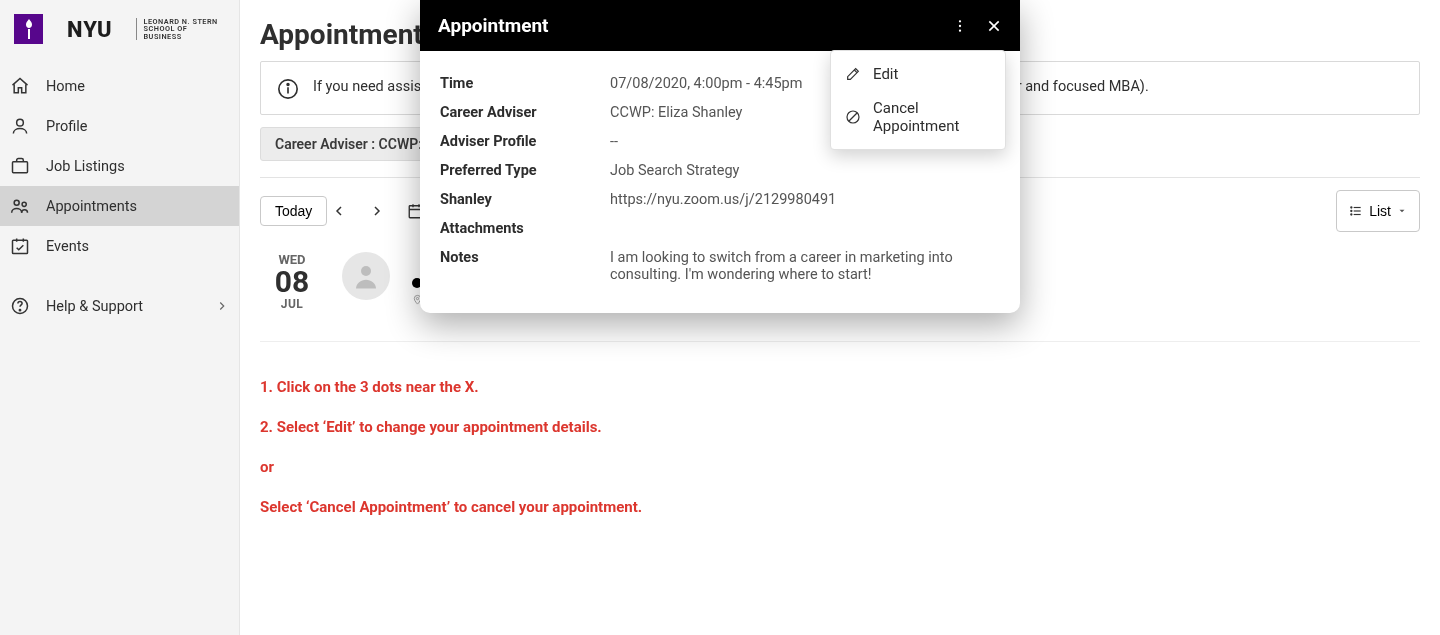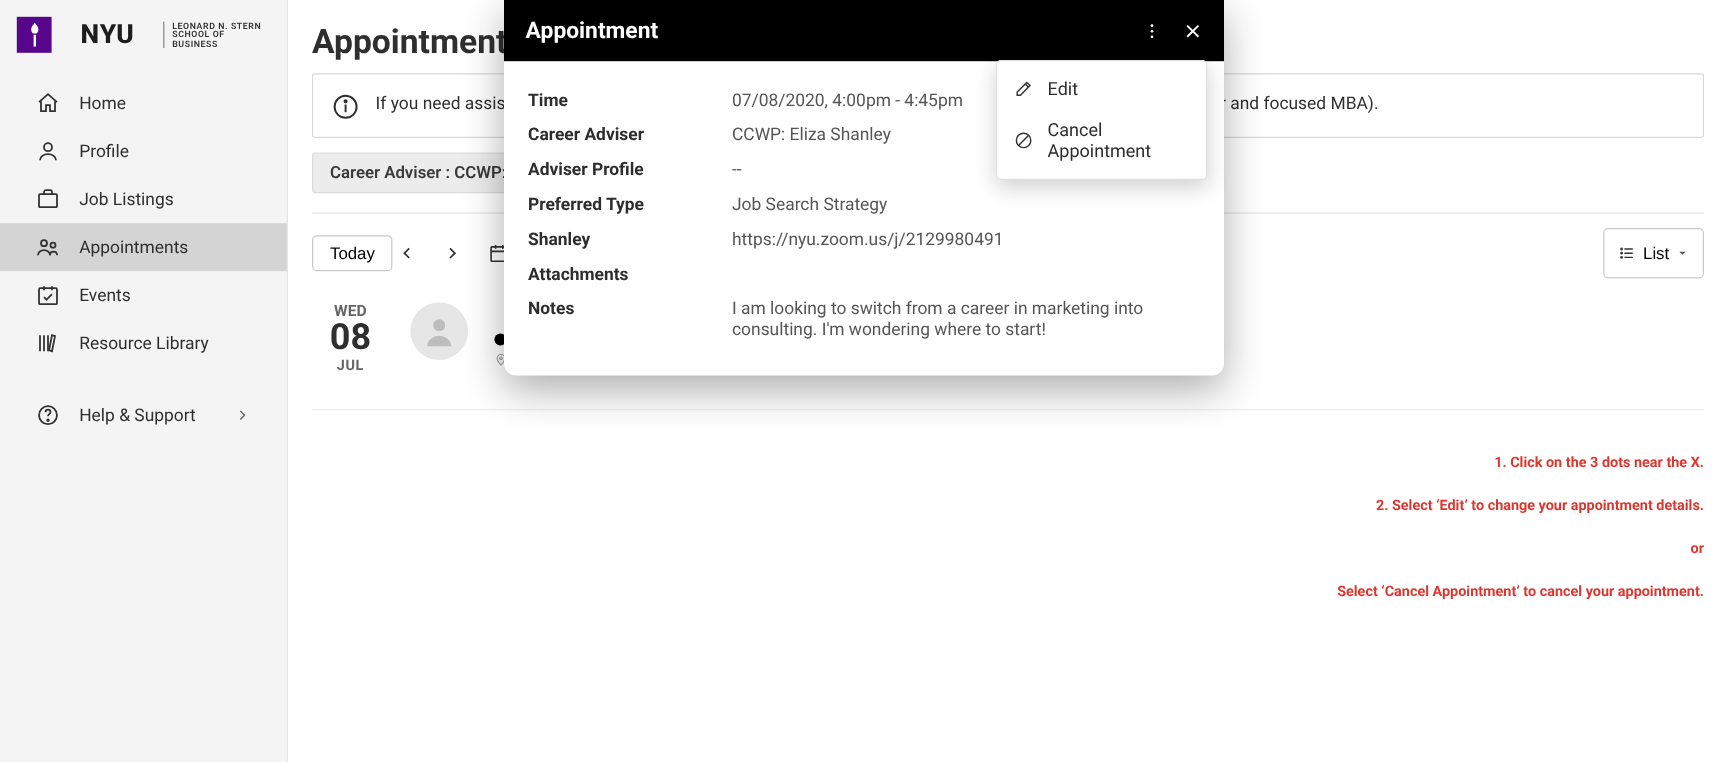--- a/index.html
+++ b/index.html
@@ -34,21 +34,21 @@
     background: #57068c;
     display: flex; align-items: center; justify-content: center;
     color: #fff; font-weight: bold;
   }
   .nyu-word { font-weight: 800; letter-spacing: 1px; font-size: 22px; color:#1d1d1d; }
   .nyu-sub  { border-left:1px solid #888; padding-left:6px; font-size:7.3px; line-height:1.05; letter-spacing:0.5px; color:#333; font-weight:600;}
   .nav { list-style: none; }
   .nav li {
     display: flex; align-items: center;
     gap: 16px;
-    padding: 10px 30px;
+    padding: 10px 10px;
     font-size: 14.5px;
     color: #2f2f2f;
     cursor: pointer;
   }
   .nav li.active { background: #d4d4d4; }
   .nav .icon { width: 20px; height: 20px; display: inline-flex; align-items:center; justify-content:center;}
   .nav .spacer { height: 14px; }
   .nav .chev { margin-left:auto; }
 
   
@@ -102,21 +102,21 @@
     width:48px;height:48px;border-radius:50%;background:#e6e6e6;
     display:flex;align-items:center;justify-content:center;color:#b5b5b5;
   }
   .appt-cell{ padding-top:4px;}
   .event-line{display:flex;align-items:center;gap:10px;margin-top:18px;color:#5a33a7;}
   .dot{width:10px;height:10px;background:#000;border-radius:50%;}
   .event-link{color:#6b3dbd;font-size:15px;text-decoration:none;}
   .event-loc{color:#9a9a9a;font-size:12px;display:flex;align-items:center;gap:4px;margin-top:2px;}
 
   
-  .instructions { text-align:right; color:#dc362e; font-weight:700; font-size:12px;margin-top:36px; }
+  .instructions { text-align:left; color:#dc362e; font-weight:700; font-size:15px;margin-top:36px; }
   .instructions p { margin-top:22px; }
 
   
   .modal {
     position:absolute;
     left:420px; top:0;
     width:600px;
     background:#fff;
     border-radius:0 0 10px 10px;
     box-shadow: 0 12px 34px rgba(0,0,0,0.32);
@@ -217,29 +217,20 @@
     </li>
     <li>
       <span class="icon">
         <svg width="20" height="20" viewBox="0 0 24 24" fill="none" stroke="#333" stroke-width="1.8">
             <rect x="3" y="5" width="18" height="16" rx="1"></rect>
             <path d="M8 3v4M16 3v4"></path>
             <path d="M8 14l2.5 2.5L16 11"></path>
           </svg>
       </span>
       <span>Events</span>
-    </li>
-    <li>
-      <span class="icon">
-        <svg width="20" height="20" viewBox="0 0 24 24" fill="none" stroke="#333" stroke-width="1.8">
-            <path d="M4 4v16M8 4v16M12 4v16"></path>
-            <path d="M16 4l3 1-3 15-3-1z"></path>
-          </svg>
-      </span>
-      <span>Resource Library</span>
     </li>
     <li class="spacer"></li>
     <li>
       <span class="icon">
         <svg width="20" height="20" viewBox="0 0 24 24" fill="none" stroke="#333" stroke-width="1.8">
             <circle cx="12" cy="12" r="9"></circle>
             <path d="M9.5 9a2.5 2.5 0 115 0c0 1.5-2.5 2-2.5 4"></path>
             <circle cx="12" cy="17" r="0.8" fill="#333"></circle>
           </svg>
       </span>

